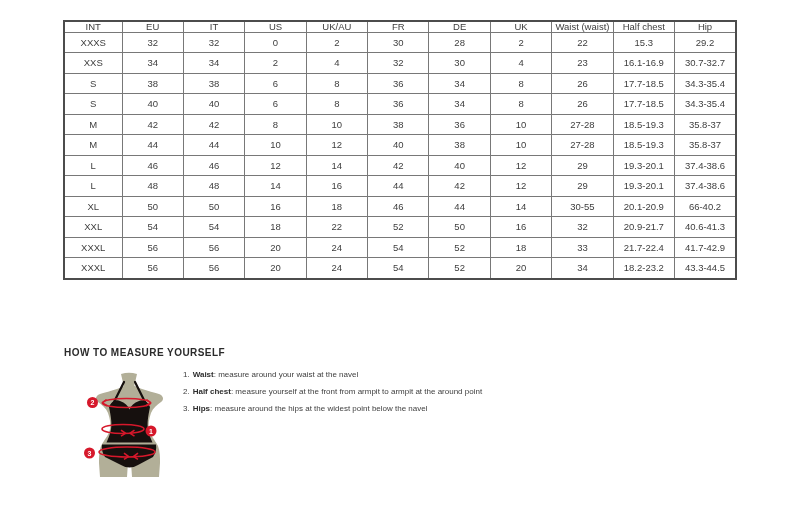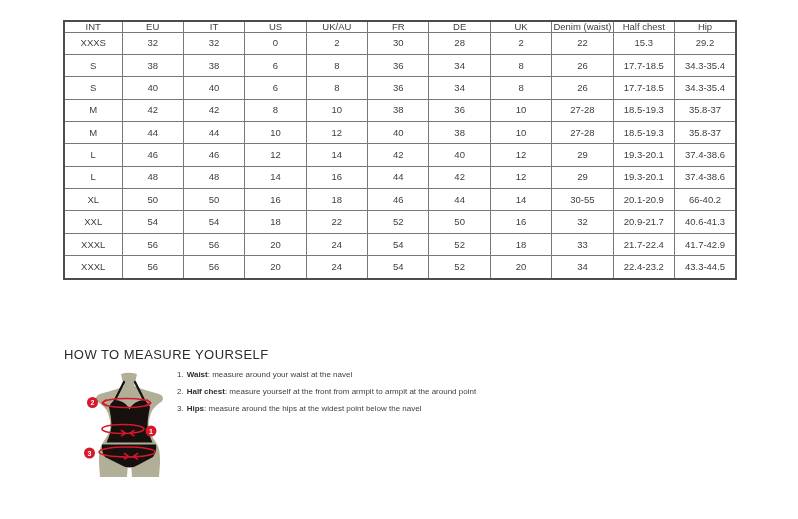--- a/index.html
+++ b/index.html
@@ -19,27 +19,27 @@
   }
   table.size-chart th, table.size-chart td{
     border:1px solid #787878;
     font-size:9.5px;font-weight:400;color:#3d3d3d;
     text-align:center;vertical-align:middle;
     padding:0;line-height:1;overflow:hidden;white-space:nowrap;
   }
   
   .guide-heading{
     position:absolute;left:64px;top:347px;
-    font-size:13px;font-weight:normal;letter-spacing:.45px;color:#2b2b2b;
+    font-size:10px;font-weight:bold;letter-spacing:.45px;color:#2b2b2b;
   }
   .measure-figure{
     position:absolute;left:82px;top:369px;width:97px;height:110px;
   }
   ol.measure-steps{
-    position:absolute;left:177px;top:366px;margin:0;padding:0;list-style:none;
+    position:absolute;left:183px;top:366px;margin:0;padding:0;list-style:none;
   }
   ol.measure-steps li{
     font-size:8px;line-height:17px;color:#3e3e3e;white-space:nowrap;
   }
   .step-num{margin-right:3px;}
   .step-term{font-weight:bold;color:#2e2e2e;}
   
   .fig-body{fill:var(--mannequin,#b2af98);}
   .fig-suit{fill:var(--suit,#16100e);}
   .fig-strap{stroke:var(--suit,#16100e);stroke-width:2.2;fill:none;stroke-linecap:round;}
@@ -70,40 +70,53 @@
         <thead>
           <tr>
             <th>INT</th>
             <th>EU</th>
             <th>IT</th>
             <th>US</th>
             <th>UK/AU</th>
             <th>FR</th>
             <th>DE</th>
             <th>UK</th>
-            <th>Denim (waist)</th>
+            <th>Waist (waist)</th>
             <th>Half chest</th>
             <th>Hip</th>
           </tr>
         </thead>
         <tbody>
           <tr>
             <td>XXXS</td>
             <td>32</td>
             <td>32</td>
             <td>0</td>
             <td>2</td>
             <td>30</td>
             <td>28</td>
             <td>2</td>
             <td>22</td>
             <td>15.3</td>
             <td>29.2</td>
           </tr>
           <tr>
+            <td>XXS</td>
+            <td>34</td>
+            <td>34</td>
+            <td>2</td>
+            <td>4</td>
+            <td>32</td>
+            <td>30</td>
+            <td>4</td>
+            <td>23</td>
+            <td>16.1-16.9</td>
+            <td>30.7-32.7</td>
+          </tr>
+          <tr>
             <td>S</td>
             <td>38</td>
             <td>38</td>
             <td>6</td>
             <td>8</td>
             <td>36</td>
             <td>34</td>
             <td>8</td>
             <td>26</td>
             <td>17.7-18.5</td>
@@ -216,21 +229,21 @@
           <tr>
             <td>XXXL</td>
             <td>56</td>
             <td>56</td>
             <td>20</td>
             <td>24</td>
             <td>54</td>
             <td>52</td>
             <td>20</td>
             <td>34</td>
-            <td>22.4-23.2</td>
+            <td>18.2-23.2</td>
             <td>43.3-44.5</td>
           </tr>
         </tbody>
       </table>
   </div>
 
   <div class="guide-heading">HOW TO MEASURE YOURSELF</div>
 
   <svg class="measure-figure" viewBox="0 0 97 110" aria-hidden="true">
 

